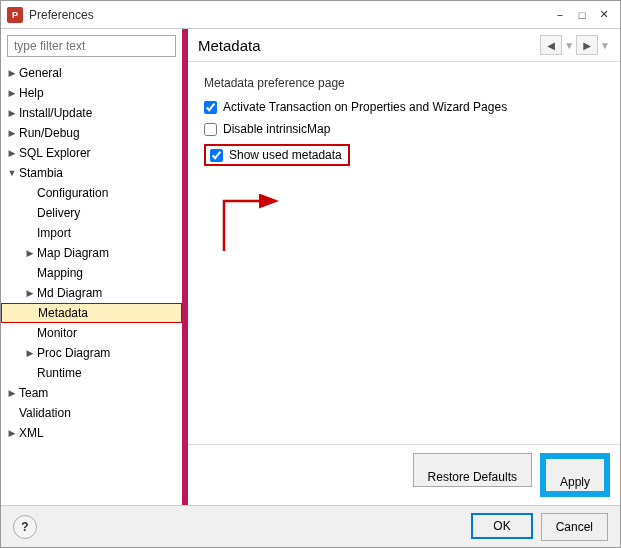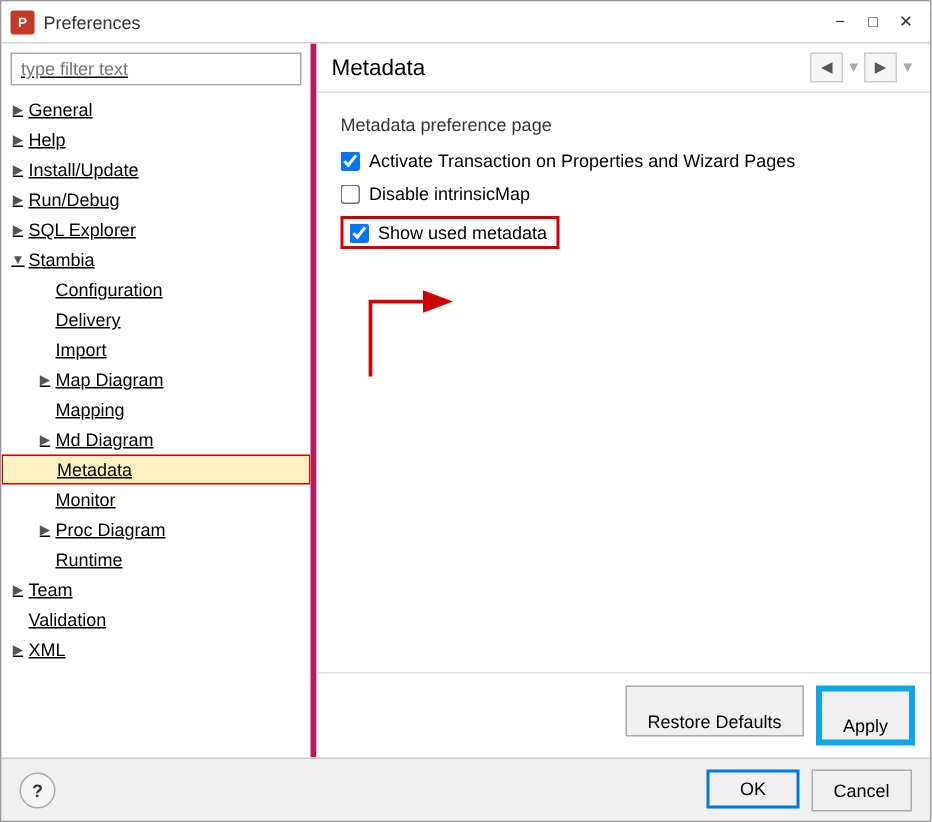--- a/index.html
+++ b/index.html
@@ -67,27 +67,26 @@
     }
 
     .main-content {
       display: flex;
       flex: 1;
       overflow: hidden;
     }
 
     
     .left-panel {
-      width: 210px;
+      width: 187px;
       background: #fff;
-      border-right: 4px solid #be185d;
+      border-right: 6px solid #be185d;
       display: flex;
       flex-direction: column;
       overflow: hidden;
-      text-decoration: underline;
     }
     .filter-input {
       margin: 6px 6px 4px 6px;
       height: 22px;
       border: 1px solid #aaa;
       padding: 2px 6px;
       font-size: 12px;
       color: #aaa;
       background: #fff;
       outline: none;
@@ -212,21 +211,21 @@
     }
     .footer-btn {
       padding: 16px 14px;
       font-size: 12px;
       border: 1px solid #aaa;
       background: #f0f0f0;
       cursor: pointer;
       height: 26px;
     }
     .footer-btn.primary {
-      border: 4px solid #0ea5e9;
+      border: 6px solid #0ea5e9;
       background: #f0f0f0;
     }
 
     
     .bottom-bar {
       height: 42px;
       background: #f0f0f0;
       border-top: 1px solid #ccc;
       display: flex;
       align-items: center;

